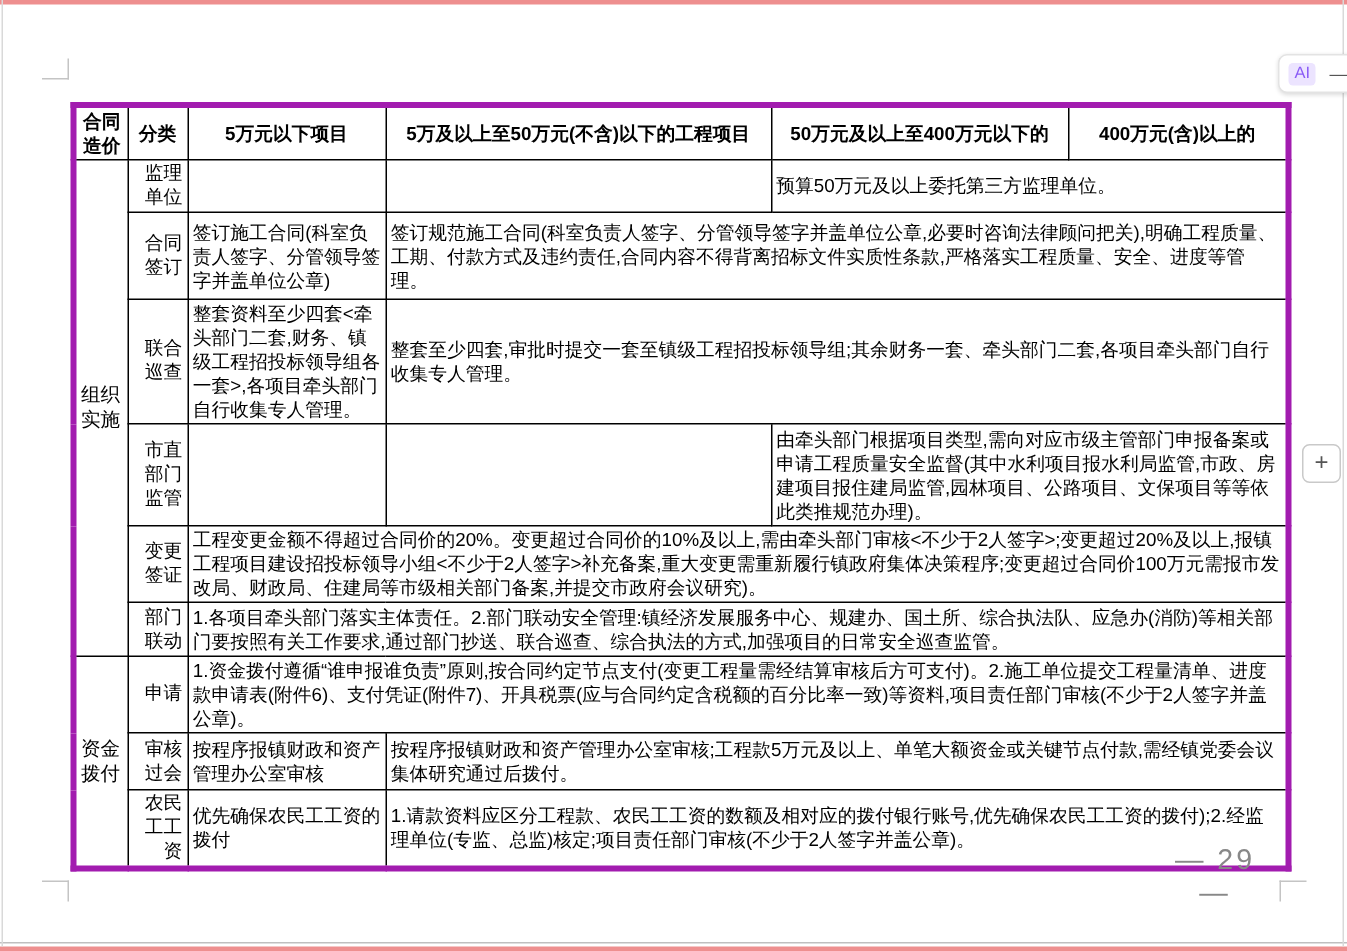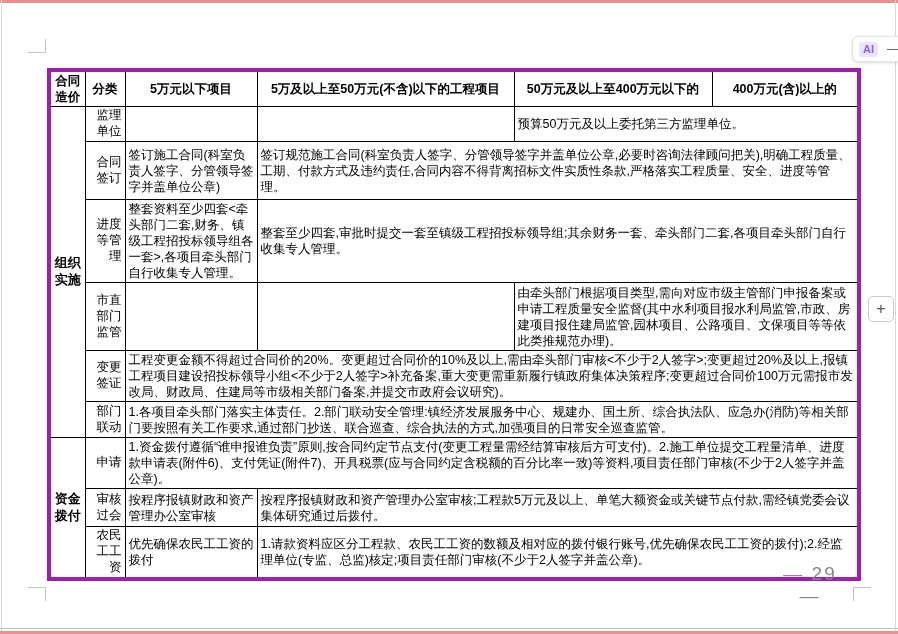--- a/index.html
+++ b/index.html
@@ -21,41 +21,41 @@
   .corner.bl { left:28px;  top:587px; border-right:1px solid #c4c4c4; border-top:1px solid #c4c4c4; }
   .corner.br { left:853px; top:587px; border-left:1px solid #c4c4c4;  border-top:1px solid #c4c4c4; }
   
   .ai-pill {
     position:absolute; left:852px; top:36px; width:70px; height:26px;
     background:#fff; border:1px solid #e3e3e3; border-radius:6px;
     box-shadow:0 1px 3px rgba(0,0,0,.14);
     display:flex; align-items:center; gap:9px; padding-left:6px;
   }
   .ai-badge {
-    background:#ece4ff; color:#8b5cf6; font-weight:bold; font-size:11px;
+    background:#ece4ff; color:#8b5cf6; font-weight:normal; font-size:11px;
     padding:2px 4px; border-radius:3px; line-height:1;
   }
   .ai-dash { color:#555; font-size:12px; }
   
   .plus-btn {
     position:absolute; left:868px; top:296px; width:26px; height:26px;
     background:#fff; border:1px solid #c9c9c9; border-radius:5px;
     display:flex; align-items:center; justify-content:center;
     color:#555; font-size:16px; line-height:1;
   }
   
   table.doc {
     position:absolute; left:47px; top:68px; width:810px;
     border-collapse:collapse; table-layout:fixed;
     border:4px solid #a21caf;
     font-size:12.5px; line-height:1.28;
   }
   table.doc td, table.doc th { border:1px solid #000; padding:1px 3px; vertical-align:middle; overflow:hidden; }
   th.hd { font-weight:bold; text-align:center; font-size:12.5px; }
-  td.grp { font-weight:bold; text-align:center; font-size:13px; }
+  td.grp { font-weight:normal; text-align:left; font-size:13px; }
   td.lbl { text-align:right;font-family:Liberation Mono, monospace; }
   td.txt-l { text-align:left; }
   td.txt-c { text-align:left; }
   .b { font-weight:normal; }
   
   .page-num {
     position:absolute; left:770px; top:563px; width:80px;
     color:#888; font-size:19px; text-align:center; letter-spacing:2px;
   }
 </style>
@@ -104,21 +104,21 @@
     <td></td>
     <td></td>
     <td class="txt-c" colspan="2">预算50万元及以上委托第三方监理单位。</td>
   </tr>
   <tr style="height:58px">
     <td class="lbl">合同签订</td>
     <td class="txt-l">签订施工合同(科室负责人签字、分管领导签字并盖单位公章)</td>
     <td class="txt-l" colspan="3">签订规范施工合同(科室负责人签字、分管领导签字并盖单位公章,必要时咨询法律顾问把关),明确工程质量、工期、付款方式及违约责任,合同内容不得背离招标文件实质性条款,严格落实工程质量、安全、进度等管理。</td>
   </tr>
   <tr style="height:82px">
-    <td class="lbl">进度等管理</td>
+    <td class="lbl">联合巡查</td>
     <td class="txt-l">整套资料至少四套&lt;牵头部门二套,财务、镇级工程招投标领导组各一套&gt;,各项目牵头部门自行收集专人管理。</td>
     <td class="txt-c" colspan="3">整套至少四套,审批时提交一套至镇级工程招投标领导组;其余财务一套、牵头部门二套,各项目牵头部门自行收集专人管理。</td>
   </tr>
   <tr style="height:68px">
     <td class="lbl">市直部门监管</td>
     <td></td>
     <td></td>
     <td class="txt-l" colspan="2">由牵头部门根据项目类型,需向对应市级主管部门申报备案或申请工程质量安全监督(其中水利项目报水利局监管,市政、房建项目报住建局监管,园林项目、公路项目、文保项目等等依此类推规范办理)。</td>
   </tr>
   <tr style="height:50px">

